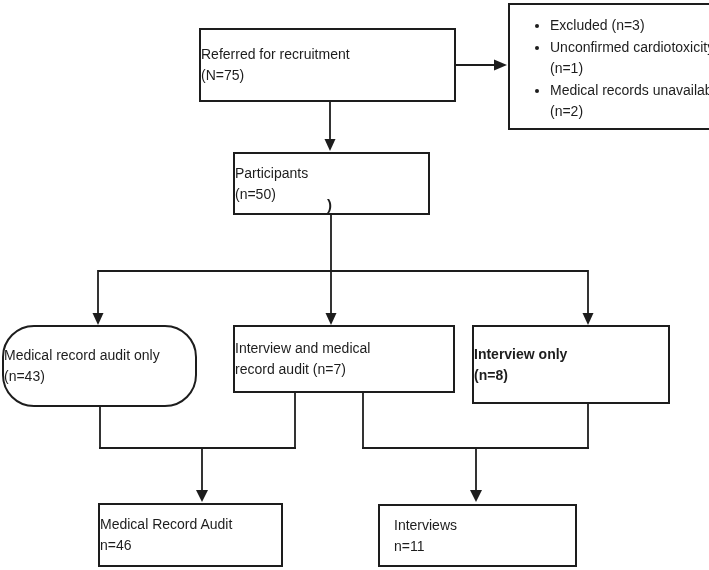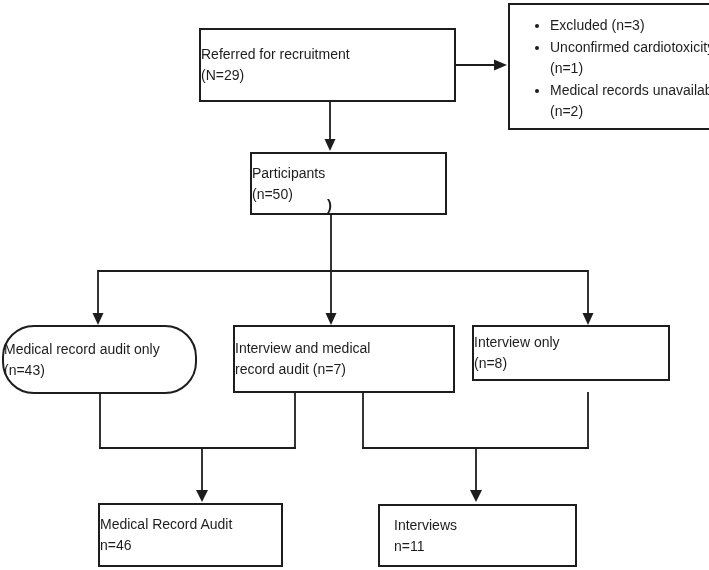--- a/index.html
+++ b/index.html
@@ -25,24 +25,24 @@
     display: flex;
     flex-direction: column;
     align-items: flex-start;
     justify-content: center;
     text-align: center;
     font-size: 14px;
     line-height: 21px;
   }
   .box-referred        { left: 199px; top: 28px;  width: 257px; height: 74px; }
   .box-exclusions      { left: 508px; top: 3px;   width: 235px; height: 127px; justify-content: flex-start; align-items: stretch; text-align: left; }
-  .box-participants    { left: 233px; top: 152px; width: 197px; height: 63px; margin-left: 17px; }
-  .box-audit-only      { left: 2px;   top: 325px; width: 195px; height: 69px; border-radius: 32px; }
+  .box-participants    { left: 233px; top: 152px; width: 197px; height: 63px; }
+  .box-audit-only      { left: 2px;   top: 325px; width: 195px; height: 82px; border-radius: 32px; }
   .box-interview-audit { left: 233px; top: 325px; width: 222px; height: 68px; }
-  .box-interview-only  { left: 472px; top: 325px; width: 198px; height: 56px; }
+  .box-interview-only  { left: 472px; top: 325px; width: 198px; height: 79px; font-weight: bold; }
   .box-mra             { left: 98px;  top: 503px; width: 185px; height: 64px; }
   .box-interviews      { left: 378px; top: 504px; width: 199px; height: 63px; padding-left: 14px; }
   .bullet-list {
     margin: 0;
     padding: 10px 6px 0 40px;
     list-style: disc outside;
     font-size: 14px;
     line-height: 21px;
   }
   .bullet-list li { margin: 0 0 1px 0; }
@@ -104,21 +104,21 @@
       <line x1="363" y1="393" x2="363" y2="449"></line>
       <line x1="588" y1="392" x2="588" y2="449"></line>
       <line x1="362" y1="448" x2="589" y2="448"></line>
       <line x1="476" y1="448" x2="476" y2="492"></line>
       <polygon points="476,502 470,490 482,490" fill="#1d1d1d" stroke="none"></polygon>
     </g>
   </svg>
 
   <div class="box box-referred">
     <span>Referred for recruitment</span>
-    <span>(N=29)</span>
+    <span>(N=75)</span>
   </div>
 
   <div class="box box-exclusions">
     <ul class="bullet-list">
       <li>Excluded (n=3)</li>
       <li>Unconfirmed cardiotoxicity (n=1)</li>
       <li>Medical records unavailable (n=2)</li>
     </ul>
   </div>
 

